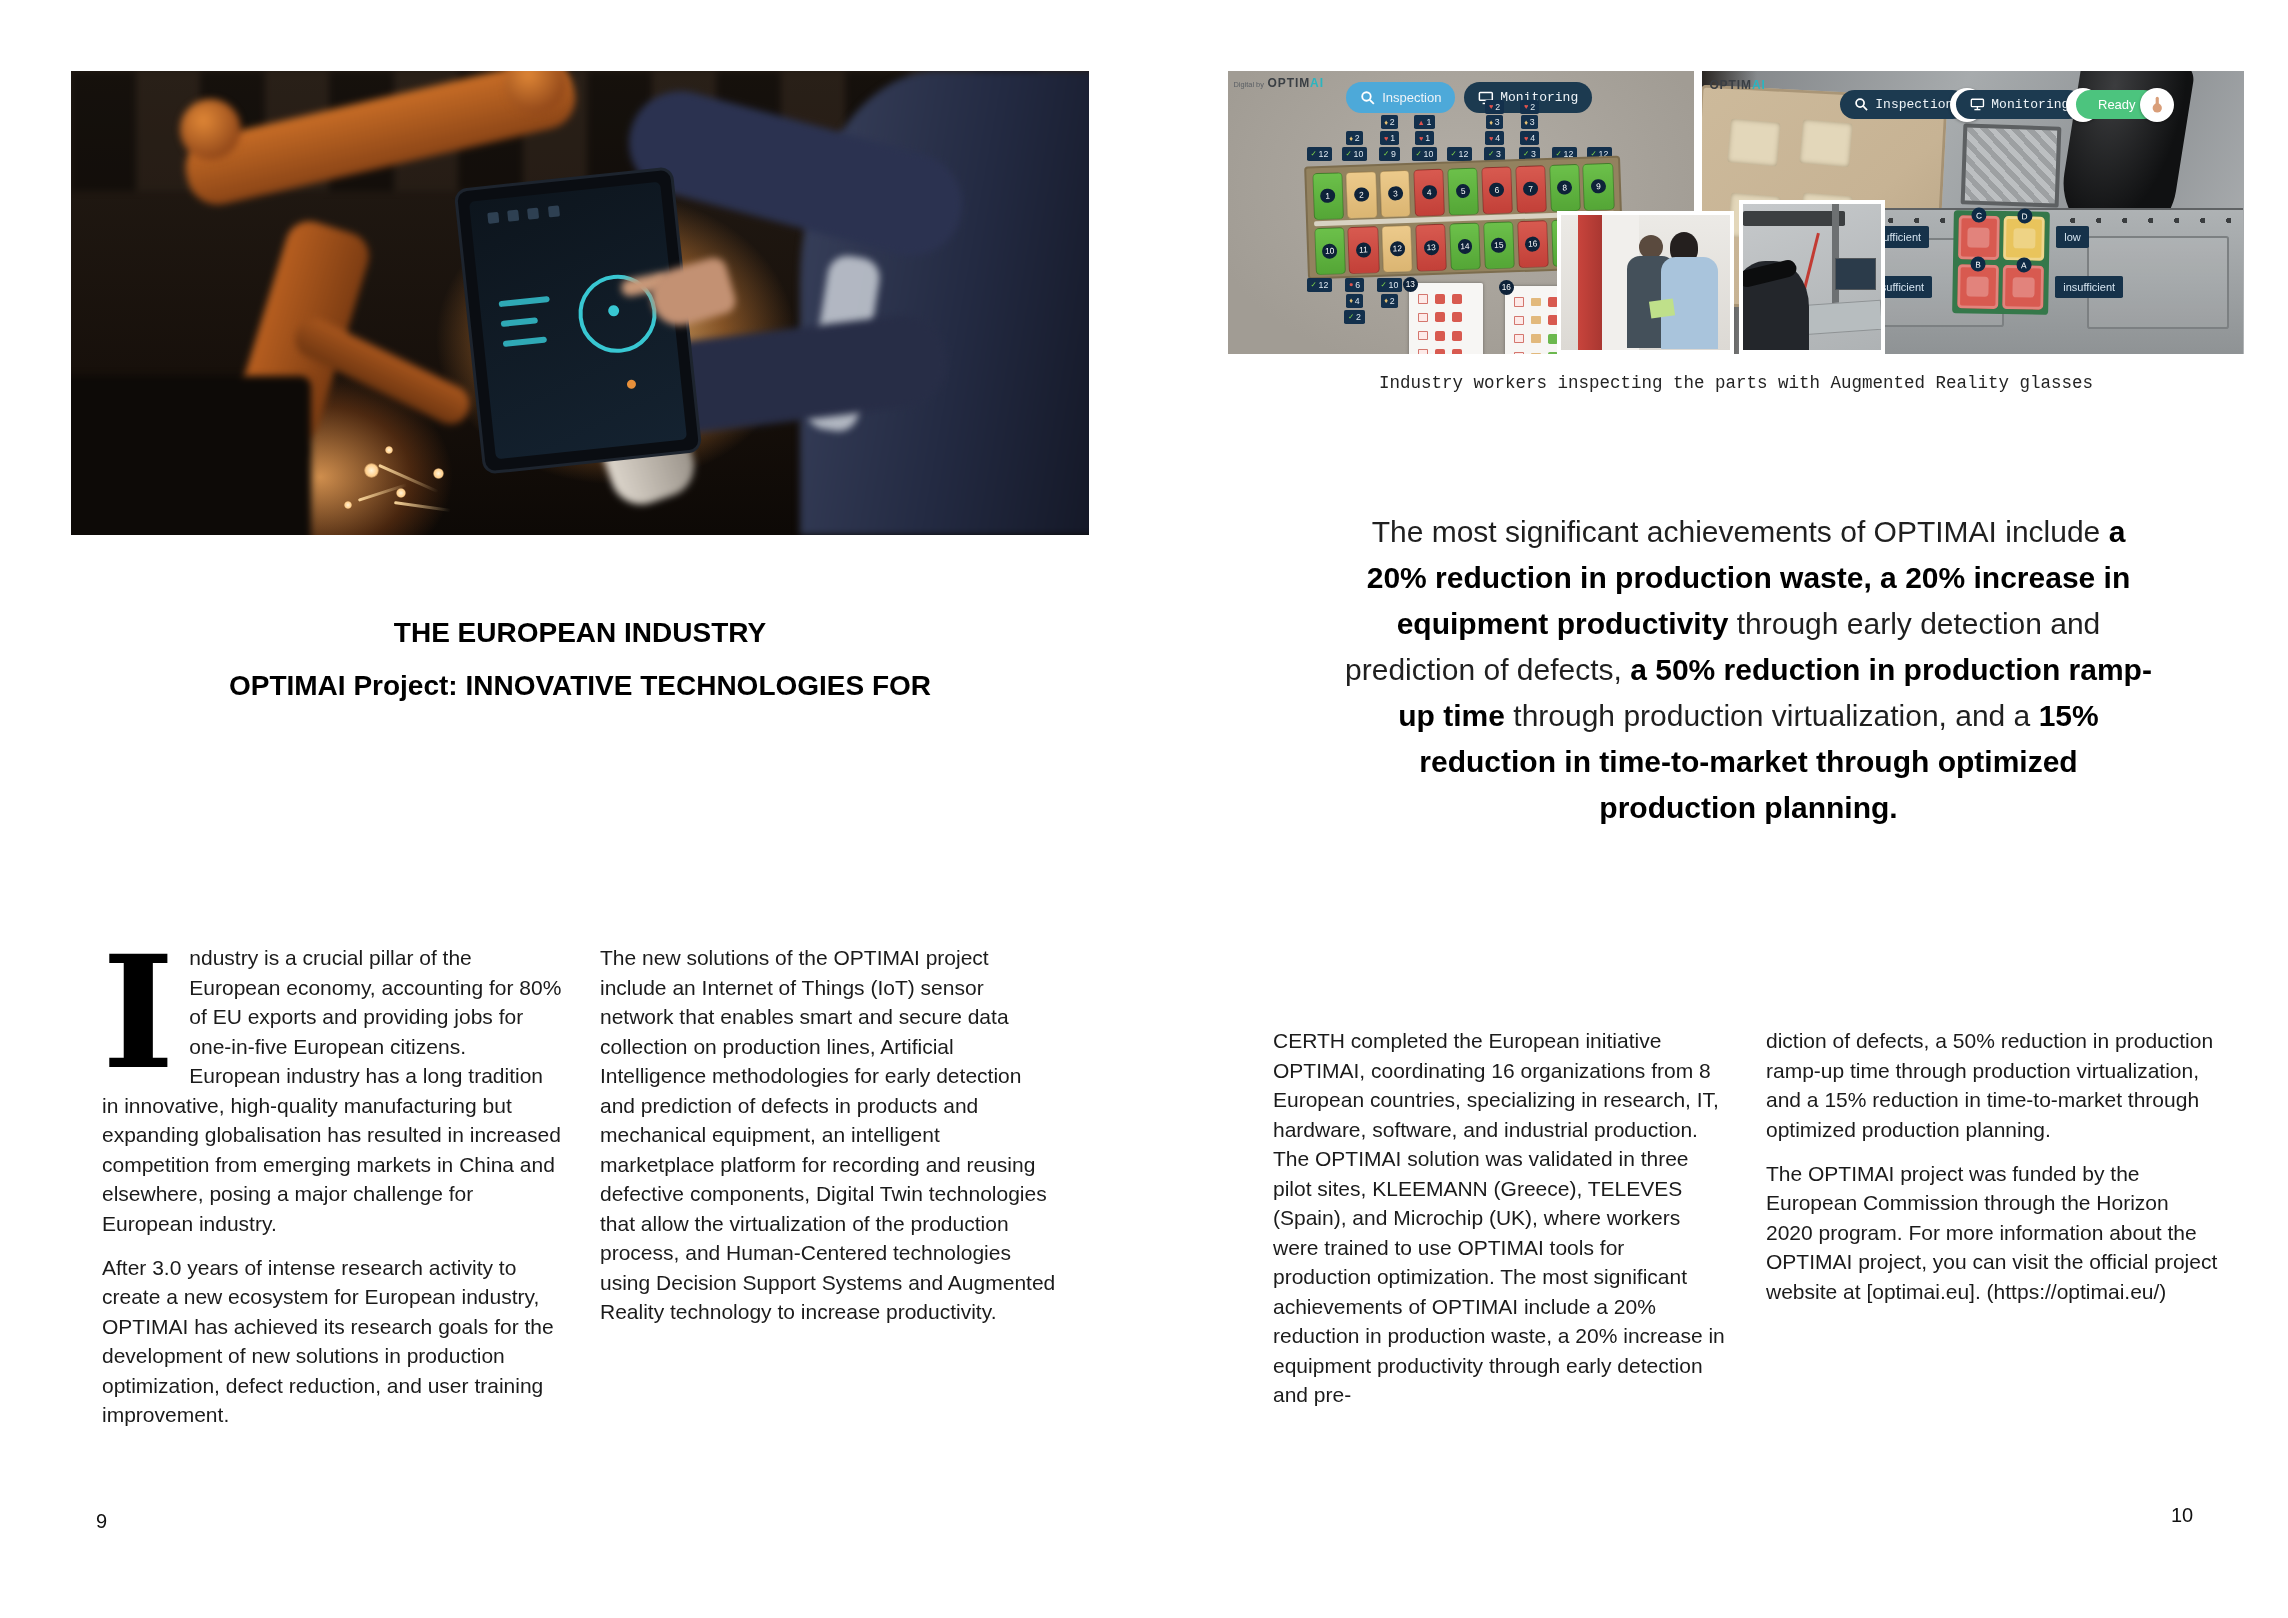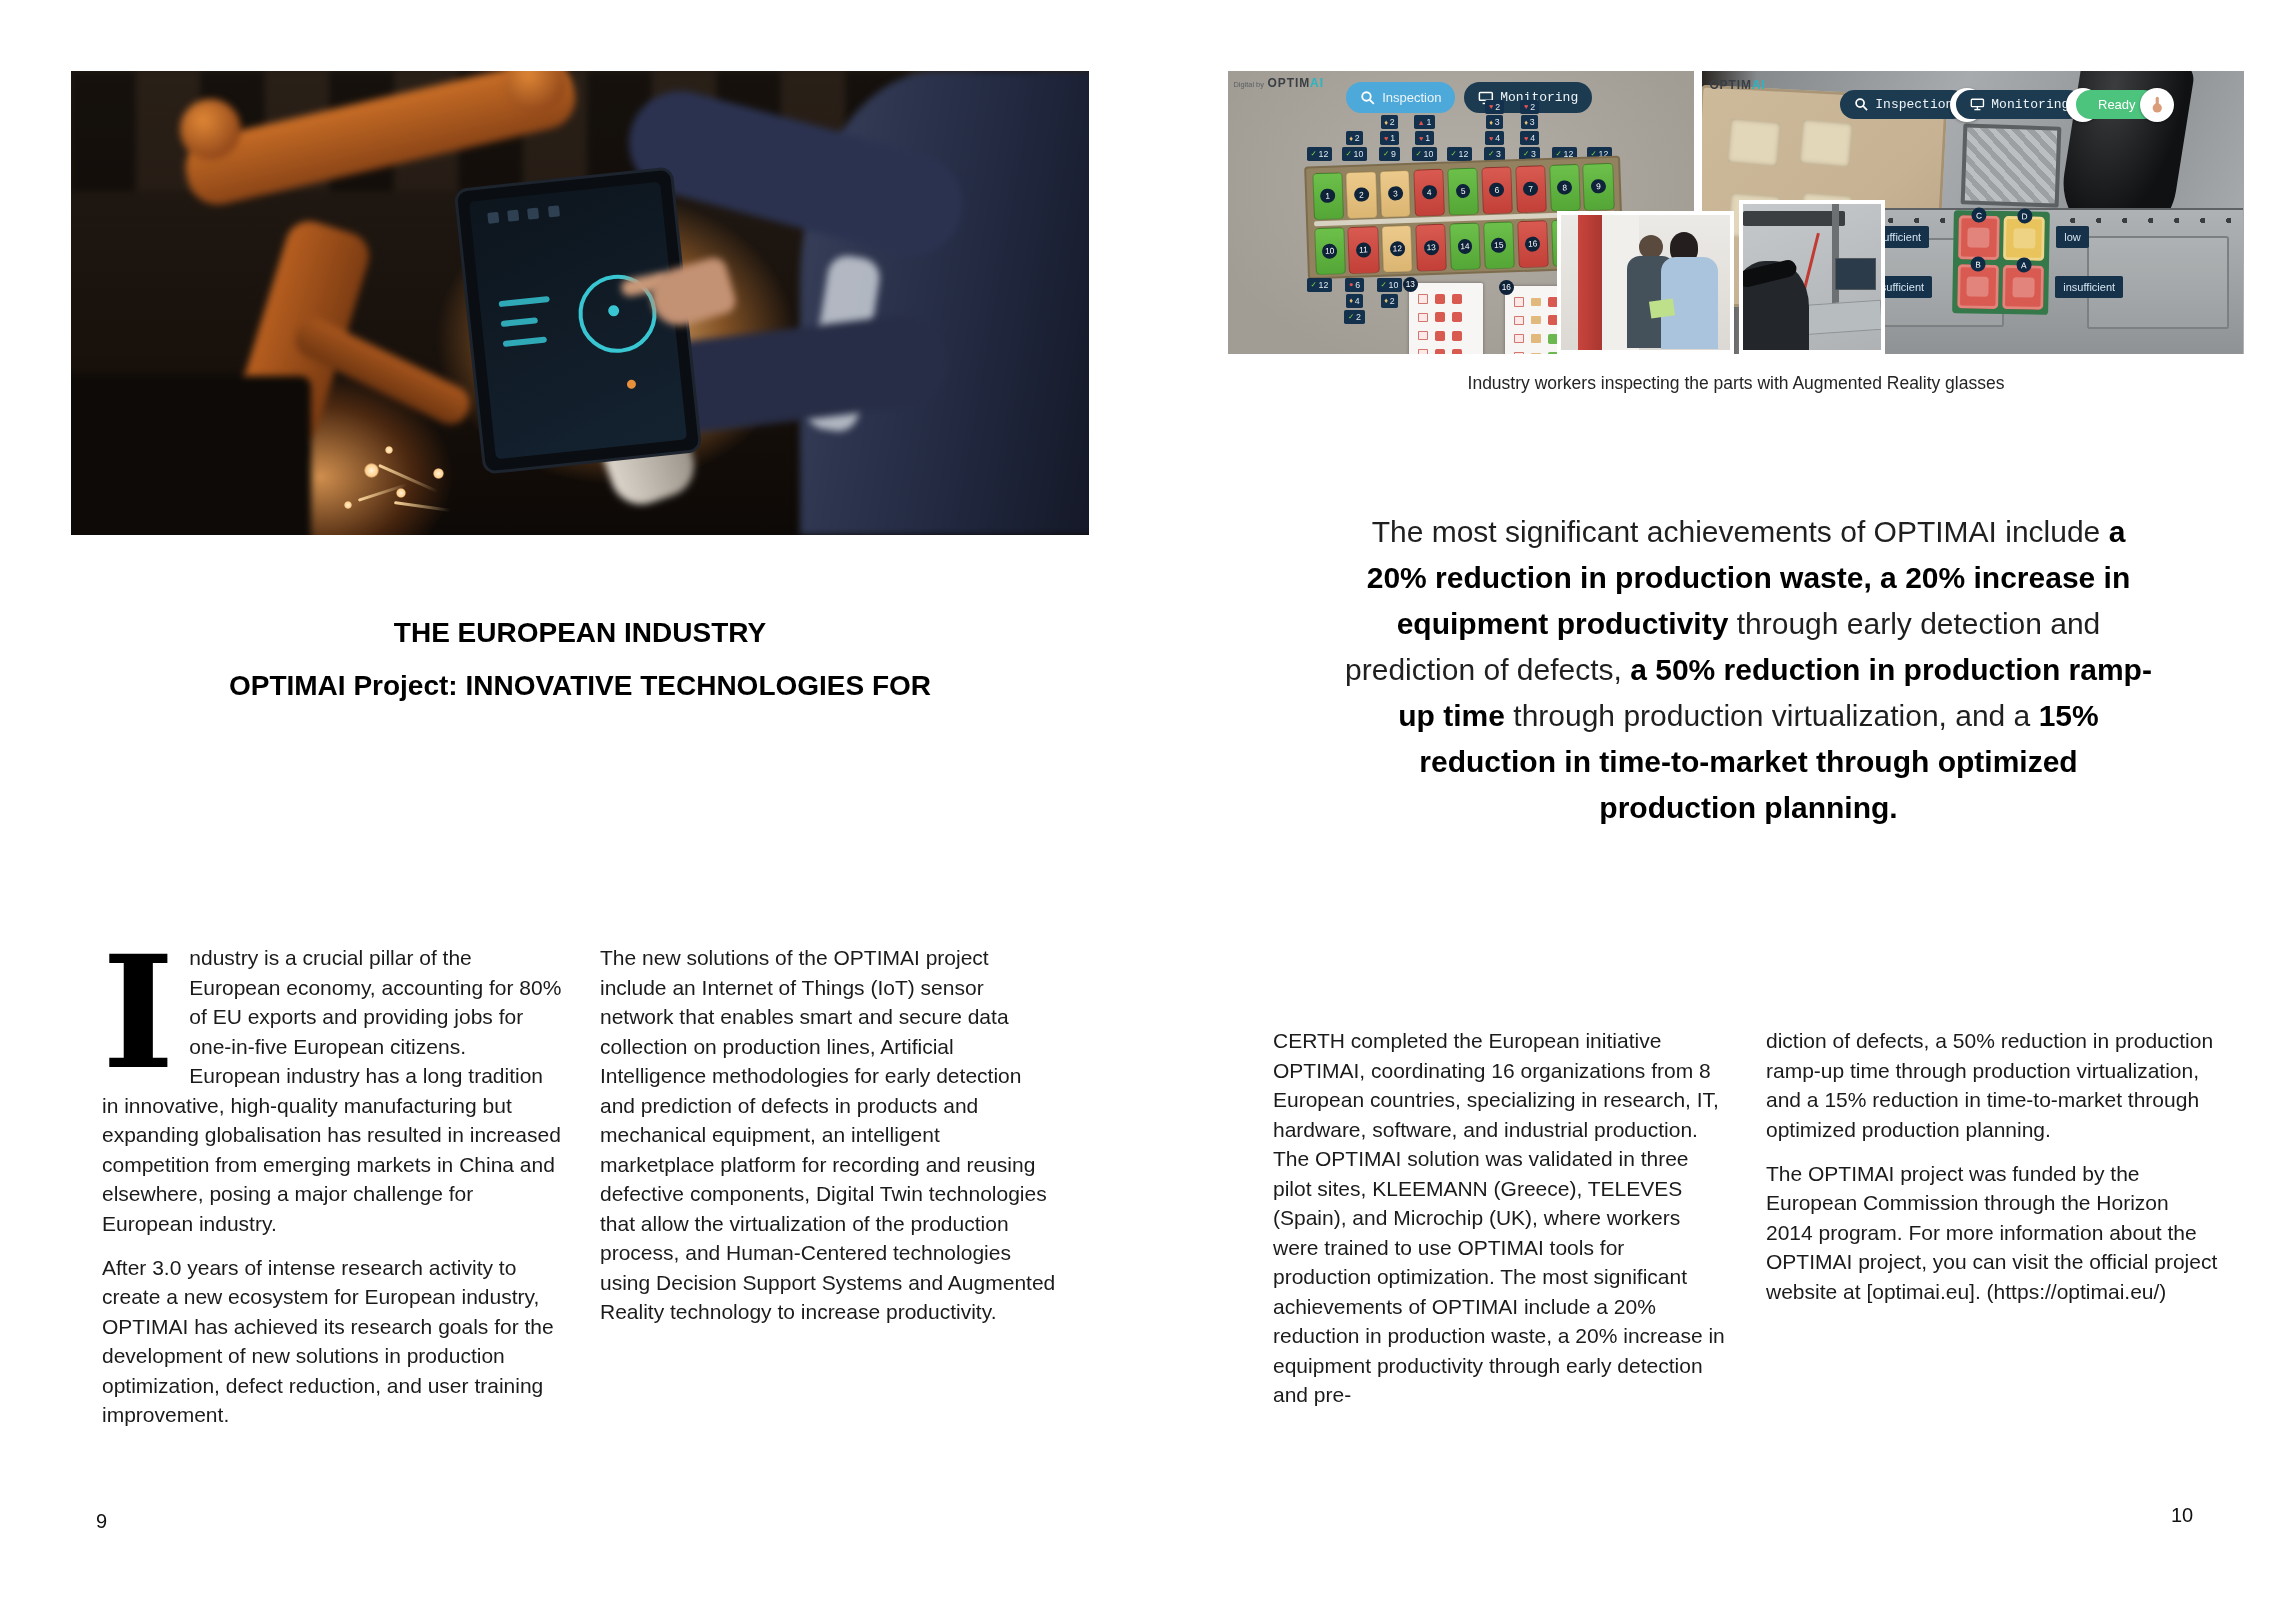--- a/index.html
+++ b/index.html
@@ -114,21 +114,21 @@
   .inset-headset{left:37px;top:129px;width:146px;height:154px;background:linear-gradient(160deg,#c6c9cb,#aeb2b4);z-index:4;}
   .ih-bar{left:0;top:7.4px;width:102px;height:14.8px;background:#3c3f41;border-radius:1.8px;}
   .ih-pole{left:89px;top:0;width:6.5px;height:111px;background:#6d7072;}
   .ih-screen{left:92px;top:54px;width:39px;height:29.5px;background:#2b3b4a;border:1.8px solid #51565a;}
   .ih-cable{left:65px;top:28px;width:2.8px;height:74px;background:#c23b33;transform:rotate(14deg);}
   .ih-table{left:13px;top:100px;width:124px;height:28px;background:#b7bdbf;transform:rotate(-4deg);border:1.8px solid #8e9294;}
   .ih-pcbmini{left:41px;top:105px;width:20px;height:11px;background:#3f8a4f;transform:rotate(-4deg);}
   .ih-man{left:-13px;top:57px;width:79px;height:102px;border-radius:45% 45% 0 0;background:#23262b;}
   .ih-headset{left:-5.5px;top:61px;width:59px;height:16.6px;border-radius:9.2px;background:#0c0d0e;transform:rotate(-14deg);}
 
-  .caption{left:1228px;top:373px;width:1016px;text-align:center;font-size:17.5px;color:#242424;}
+  .caption{left:1228px;top:373px;width:1016px;text-align:center;font-size:17.5px;color:#242424;font-family:Liberation Mono, monospace;}
   .pullquote{left:1338px;top:509px;width:821px;text-align:center;font-size:30px;line-height:46px;color:#1f1f1f;}
   .pullquote .qb{font-weight:bold;color:#000;}
   .col-r1{left:1273px;top:1026px;width:454px;}
   .col-r2{left:1766px;top:1026px;width:454px;}
 
   .ic{display:block;}
 </style>
 </head>
 <body>
 
@@ -522,20 +522,20 @@
     <div class="abs col col-r1">
       <p>
         <span>CERTH completed the European initiative OPTIMAI, coordinating 16 organizations from 8 European countries, specializing in research, IT, hardware, software, and industrial production. The OPTIMAI solution was validated in three pilot sites, KLEEMANN (Greece), TELEVES (Spain), and Microchip (UK), where workers were trained to use OPTIMAI tools for production optimization. The most significant achievements of OPTIMAI include a 20% reduction in production waste, a 20% increase in equipment productivity through early detection and pre-</span>
       </p>
     </div>
     <div class="abs col col-r2">
       <p>
         <span>diction of defects, a 50% reduction in production ramp-up time through production virtualization, and a 15% reduction in time-to-market through optimized production planning.</span>
       </p>
       <p>
-        <span>The OPTIMAI project was funded by the European Commission through the Horizon 2014 program. For more information about the OPTIMAI project, you can visit the official project website at [optimai.eu]. (https://optimai.eu/)</span>
+        <span>The OPTIMAI project was funded by the European Commission through the Horizon 2020 program. For more information about the OPTIMAI project, you can visit the official project website at [optimai.eu]. (https://optimai.eu/)</span>
       </p>
     </div>
 
     <div class="abs pagenum pn-right">10</div>
   </section>
 </div>
 
 
 </body></html>

